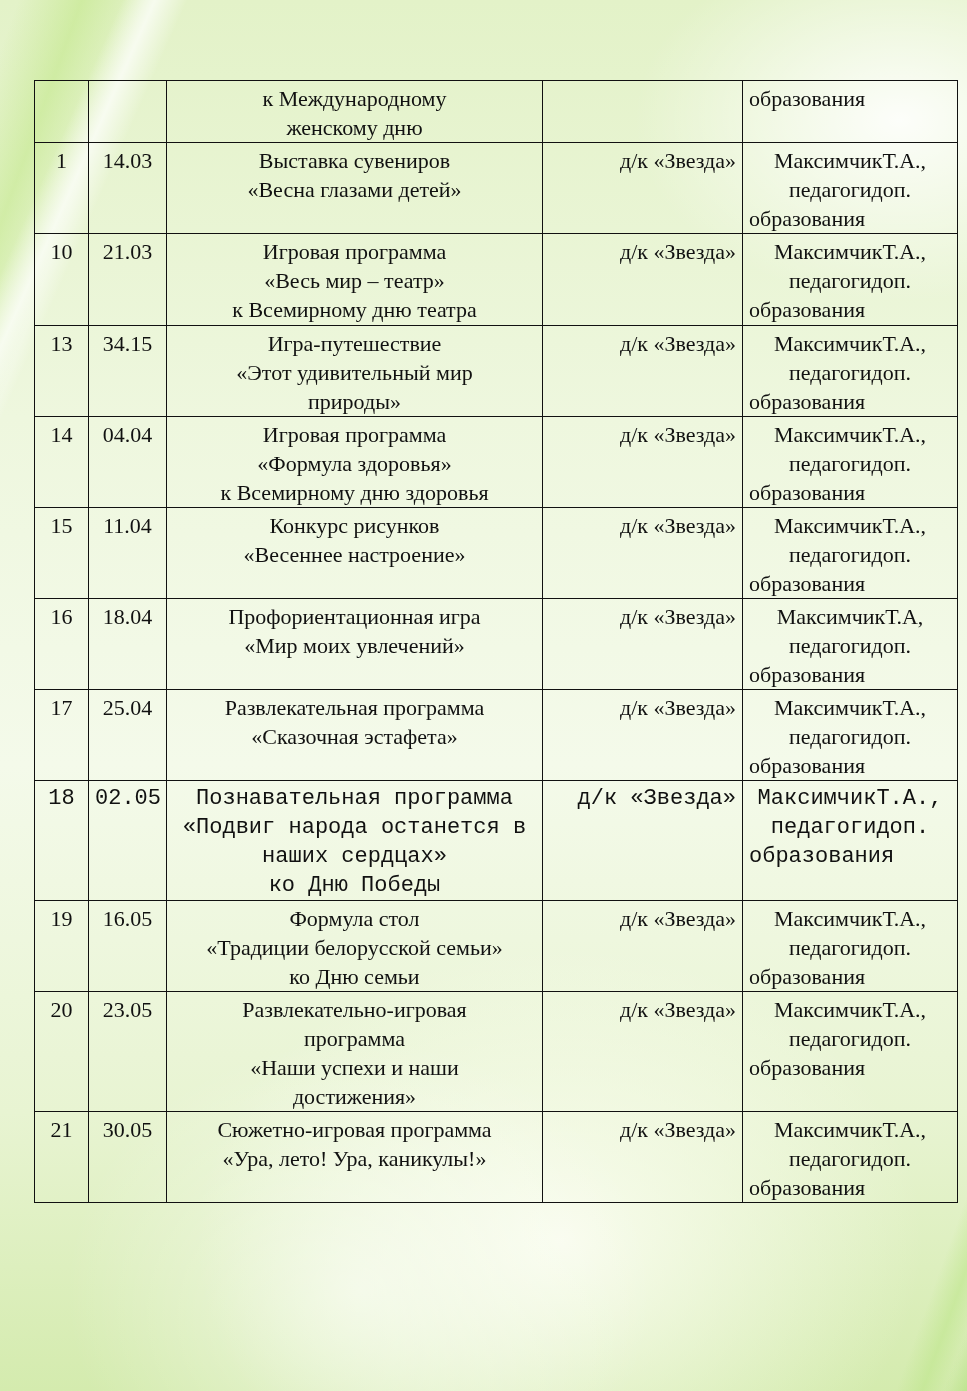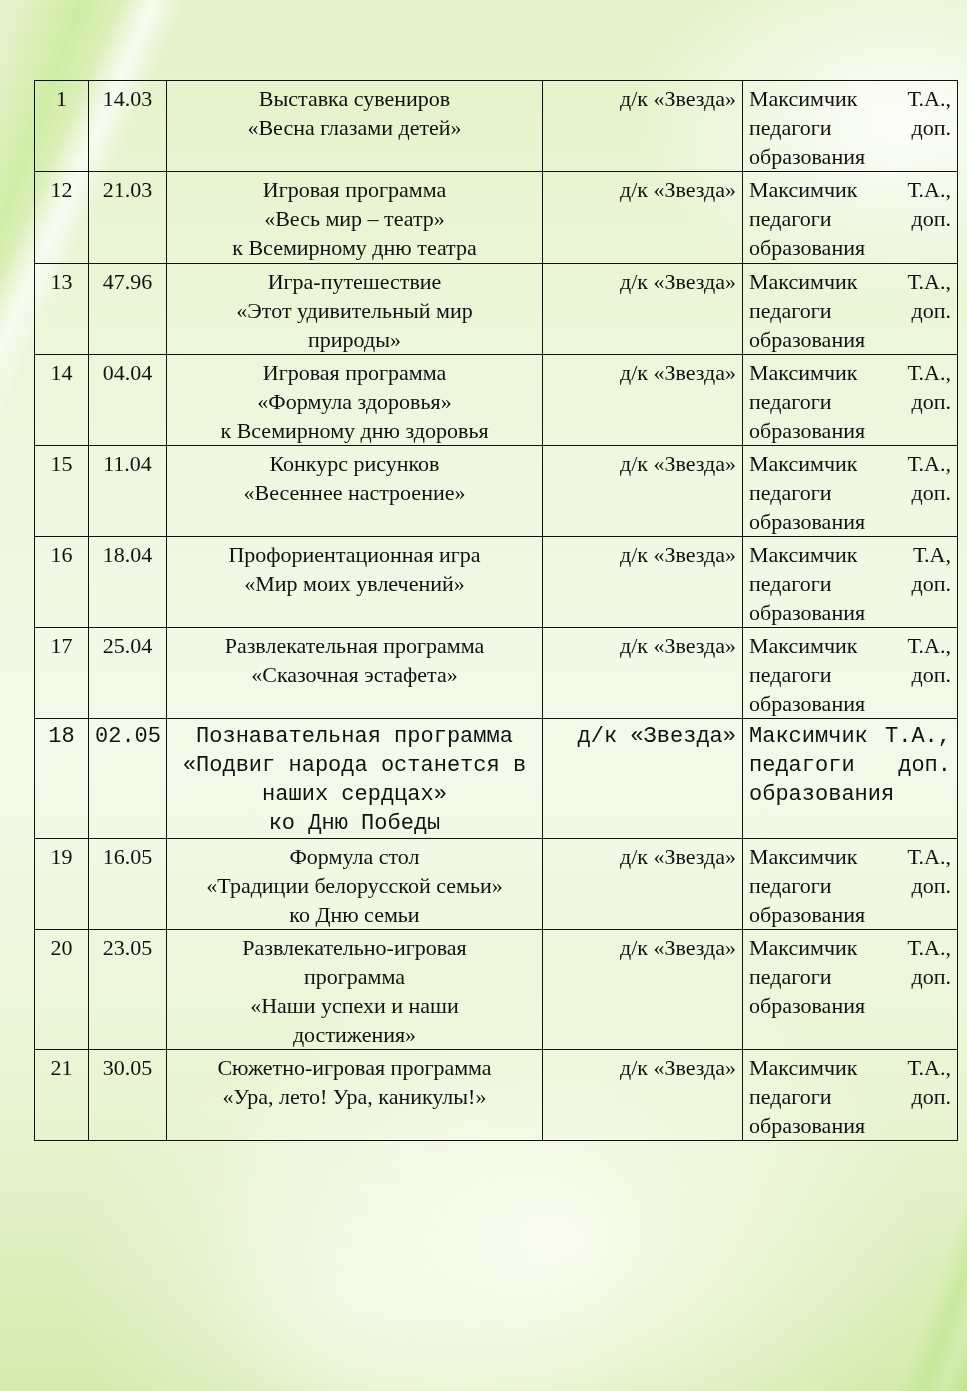--- a/index.html
+++ b/index.html
@@ -40,40 +40,53 @@
     font-size: 22px; line-height: 29px;
   }
   table.schedule td {
     border: 1.3px solid #111; vertical-align: top; padding: 3px 6px 0 6px;
   }
   td.c-num { text-align: center; }
   td.c-date { text-align: center; }
   td.c-event { text-align: center; }
   td.c-place { text-align: right; }
   td.c-resp { text-align: left; padding-left: 9px; padding-right: 8px; }
-  .resp-line1, .resp-line2 { display: flex; justify-content: space-between; }
+  .resp-line1, .resp-line2 { display: flex; justify-content: center; }
   .event-line { display: block; }
 </style>
 </head>
 <body>
 
 <div class="streak s1"></div>
 <div class="streak s2"></div>
 <div class="streak s3"></div>
 <div class="streak s4"></div>
 
 <table class="schedule">
   <colgroup>
     <col style="width:54px">
     <col style="width:78px">
     <col style="width:376px">
     <col style="width:200px">
     <col style="width:215px">
   </colgroup>
   <tbody id="schedule-body">
+  <tr style="height: 58px;">
+    <td class="c-num"></td>
+    <td class="c-date"></td>
+    <td class="c-event">
+          <span class="event-line">к Международному</span>
+          <span class="event-line">женскому дню</span>
+        </td>
+    <td class="c-place"></td>
+    <td class="c-resp">
+
+      <div>образования</div>
+    </td>
+  </tr>
 
   <tr style="height: 87px;">
     <td class="c-num">1</td>
     <td class="c-date">14.03</td>
     <td class="c-event">
           <span class="event-line">Выставка сувениров</span>
           <span class="event-line">«Весна глазами детей»</span>
         </td>
     <td class="c-place">д/к «Звезда»</td>
     <td class="c-resp">
@@ -83,21 +96,21 @@
       </div>
       <div class="resp-line2">
         <span>педагоги</span>
         <span>доп.</span>
       </div>
       <div>образования</div>
     </td>
   </tr>
 
   <tr style="height: 92px;">
-    <td class="c-num">12</td>
+    <td class="c-num">10</td>
     <td class="c-date">21.03</td>
     <td class="c-event">
           <span class="event-line">Игровая программа</span>
           <span class="event-line">«Весь мир – театр»</span>
           <span class="event-line">к Всемирному дню театра</span>
         </td>
     <td class="c-place">д/к «Звезда»</td>
     <td class="c-resp">
       <div class="resp-line1">
         <span>Максимчик</span>
@@ -106,21 +119,21 @@
       <div class="resp-line2">
         <span>педагоги</span>
         <span>доп.</span>
       </div>
       <div>образования</div>
     </td>
   </tr>
 
   <tr style="height: 87px;">
     <td class="c-num">13</td>
-    <td class="c-date">47.96</td>
+    <td class="c-date">34.15</td>
     <td class="c-event">
           <span class="event-line">Игра-путешествие</span>
           <span class="event-line">«Этот удивительный мир</span>
           <span class="event-line">природы»</span>
         </td>
     <td class="c-place">д/к «Звезда»</td>
     <td class="c-resp">
       <div class="resp-line1">
         <span>Максимчик</span>
         <span>Т.А.,</span>

